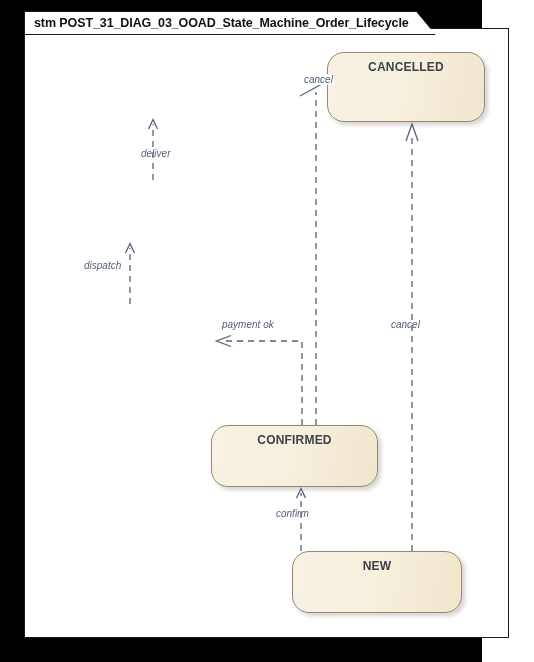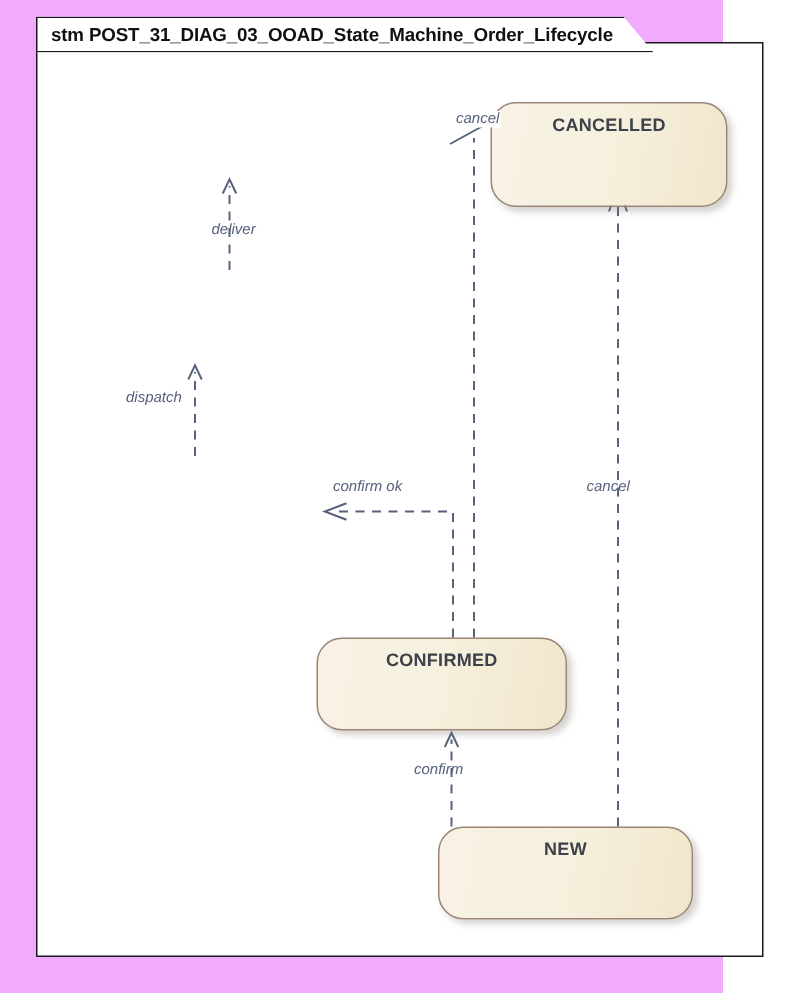--- a/index.html
+++ b/index.html
@@ -11,21 +11,21 @@
     width: 534px;
     height: 662px;
     font-family: "Liberation Sans", sans-serif;
     overflow: hidden;
   }
 
   #diagram-root {
     position: relative;
     width: 482px;
     height: 662px;
-    background: #f0abfc;
+    background: #000000;
   }
 
   
   .frame-border {
     position: absolute;
     left: 24px;
     top: 28px;
     width: 485px;
     height: 610px;
     border: 1.5px solid #1a1a1a;
@@ -154,39 +154,39 @@
       <path d="M 320,78.5 L 332,78.5 M 331.5,90 L 332,78" fill="none" stroke="#56607b" stroke-width="1.3"></path>
     </g>
 
     <g>
       <line x1="412" y1="551" x2="412" y2="136" stroke="#56607b" stroke-width="1.3" stroke-dasharray="6,5"></line>
       <path d="M 406,141 L 412,124 L 418,141" fill="none" stroke="#56607b" stroke-width="1.3"></path>
     </g>
   </svg>
 
 
-  <div class="state" style="left:327px; top:52px; width:158px; height:70px;margin-top:16px;">
+  <div class="state" style="left:327px; top:52px; width:158px; height:70px;">
     <div class="state-name">CANCELLED</div>
   </div>
 
 
 
   <div class="state" style="left:211px; top:425px; width:167px; height:62px;">
     <div class="state-name">CONFIRMED</div>
   </div>
 
   <div class="state" style="left:292px; top:551px; width:170px; height:62px;">
     <div class="state-name">NEW</div>
   </div>
 
   <div class="edge-label" style="left:141px; top:148px;">deliver</div>
 
   <div class="edge-label" style="left:84px; top:260px;">dispatch</div>
 
-  <div class="edge-label" style="left:222px; top:319px;">confirm ok</div>
+  <div class="edge-label" style="left:222px; top:319px;">payment ok</div>
 
   <div class="edge-label" style="left:276px; top:508px;">confirm</div>
 
   <div class="edge-label boxed" style="left:303px; top:74px;">cancel</div>
 
   <div class="edge-label" style="left:391px; top:319px;">cancel</div>
 
 </div>
 
 </body></html>

